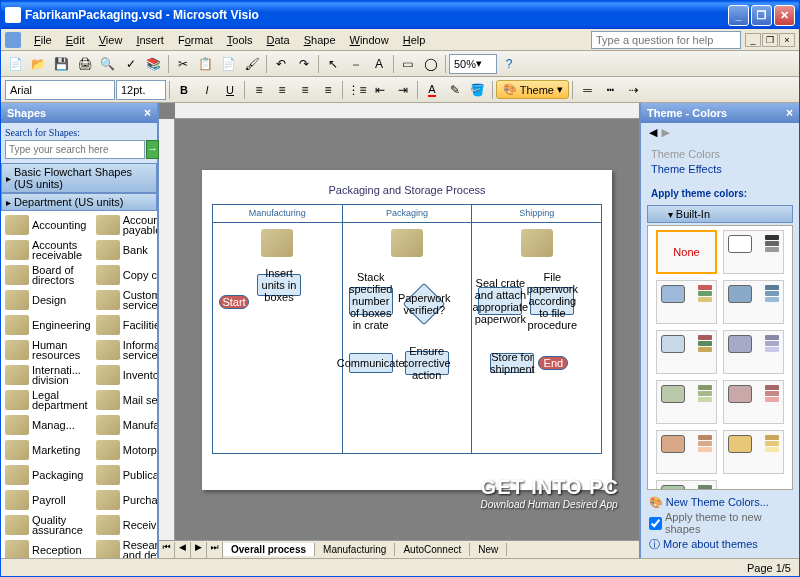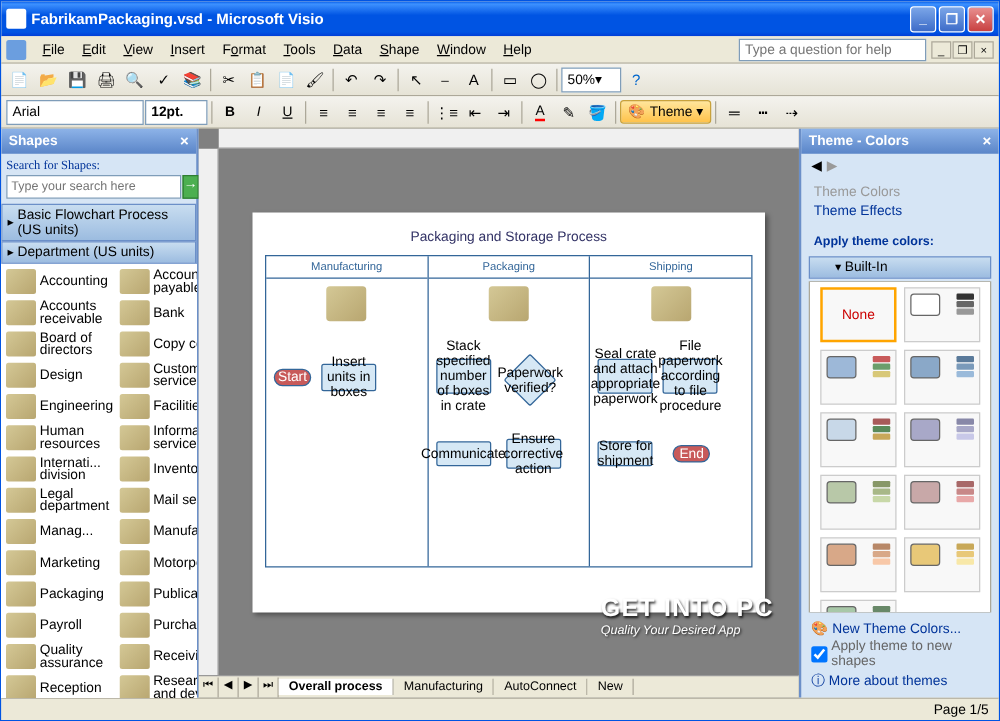--- a/index.html
+++ b/index.html
@@ -15,21 +15,21 @@
 .menu-item { padding: 2px 7px; cursor: pointer; }
 .menu-item u { text-decoration: underline; }
 .help-box { margin-left: auto; width: 150px; height: 18px; border: 1px solid #7f9db9; background: white; padding: 1px 4px; color: #999; }
 .mdi-controls { display: flex; gap: 1px; margin-left: 4px; }
 .mdi-btn { width: 16px; height: 14px; border: 1px solid #aca899; background: #ece9d8; font-size: 9px; line-height: 12px; text-align: center; cursor: pointer; }
 .toolbar { background: linear-gradient(to bottom, #f4f3ee, #e6e3d6); height: 26px; display: flex; align-items: center; padding: 2px 4px; border-bottom: 1px solid #aca899; gap: 1px; }
 .tb-btn { width: 22px; height: 22px; display: flex; align-items: center; justify-content: center; cursor: pointer; border: 1px solid transparent; border-radius: 2px; font-size: 12px; }
 .tb-sep { width: 1px; height: 18px; background: #aca899; margin: 0 2px; }
 .tb-combo { height: 20px; border: 1px solid #7f9db9; background: white; padding: 0 4px; display: flex; align-items: center; }
 .tb-combo.font { width: 110px; }
-.tb-combo.size { width: 50px; font-weight: bold; }
+.tb-combo.size { width: 50px; }
 .tb-combo.zoom { width: 48px; }
 .theme-btn { background: linear-gradient(to bottom, #ffe69c, #ffc24a); border: 1px solid #c8a23c; border-radius: 3px; padding: 2px 6px; display: flex; align-items: center; gap: 3px; cursor: pointer; }
 .main-area { display: flex; height: calc(100% - 28px - 22px - 26px - 26px - 18px); }
 .shapes-panel { width: 158px; background: #d6e5f5; border-right: 2px solid #6b8fc8; display: flex; flex-direction: column; }
 .panel-header { background: linear-gradient(to bottom, #8db3e8, #5a85c8); color: white; font-weight: bold; padding: 3px 6px; display: flex; justify-content: space-between; align-items: center; }
 .panel-header .close-x { cursor: pointer; font-size: 12px; }
 .search-section { padding: 4px; }
 .search-label { color: #003399; font-size: 10px; margin-bottom: 2px; font-family: Liberation Serif, serif; }
 .search-row { display: flex; gap: 1px; }
 .search-input { flex: 1; border: 1px solid #7f9db9; height: 19px; padding: 1px 3px; font-size: 10px; }
@@ -186,21 +186,21 @@
       <span>Shapes</span>
       <span class="close-x">×</span>
     </div>
     <div class="search-section">
       <div class="search-label">Search for Shapes:</div>
       <div class="search-row">
         <input class="search-input" placeholder="Type your search here" style="">
         <div class="search-go">→</div>
       </div>
     </div>
-    <div class="stencil-hdr">▸ <span>Basic Flowchart Process (US units)</span></div>
+    <div class="stencil-hdr">▸ <span>Basic Flowchart Shapes (US units)</span></div>
     <div class="stencil-hdr">▸ <span>Department (US units)</span></div>
     <div class="stencil-body">
       <div class="shape-grid" id="shape-grid">
           <div class="shape-item">
             <div class="shape-icon"></div>
             <span>Accounting</span>
           </div>
           <div class="shape-item">
             <div class="shape-icon"></div>
             <span>Accounts payable</span>
@@ -321,21 +321,21 @@
         <div class="page">
           <div class="page-title">Packaging and Storage Process</div>
           <div class="swimlanes">
             <div class="lane">
               <div class="lane-hdr">Manufacturing</div>
               <div class="lane-body">
                 <div class="flow-img"></div>
                 <div class="flow-box flow-term" style="top:72px;left:6px;width:30px;height:14px;">
                     <span>Start</span>
                   </div>
-                <div class="flow-box" style="top:68px;left:44px;width:44px;height:22px;">
+                <div class="flow-box" style="top:51px;left:44px;width:44px;height:22px;">
                     <span>Insert units in boxes</span>
                   </div>
               </div>
             </div>
             <div class="lane">
               <div class="lane-hdr">Packaging</div>
               <div class="lane-body">
                 <div class="flow-img"></div>
                 <div class="flow-box" style="top:64px;left:6px;width:44px;height:28px;">
                     <span>Stack specified number of boxes in crate</span>
@@ -354,33 +354,33 @@
             <div class="lane">
               <div class="lane-hdr">Shipping</div>
               <div class="lane-body">
                 <div class="flow-img"></div>
                 <div class="flow-box" style="top:64px;left:6px;width:44px;height:28px;">
                     <span>Seal crate and attach appropriate paperwork</span>
                   </div>
                 <div class="flow-box" style="top:64px;left:58px;width:44px;height:28px;">
                     <span>File paperwork according to file procedure</span>
                   </div>
-                <div class="flow-box" style="top:130px;left:6px;width:44px;height:20px;">
+                <div class="flow-box" style="top:130px;left:18px;width:44px;height:20px;">
                     <span>Store for shipment</span>
                   </div>
                 <div class="flow-box flow-term" style="top:133px;left:66px;width:30px;height:14px;">
                     <span>End</span>
                   </div>
               </div>
             </div>
           </div>
         </div>
         <div class="watermark">
           <div class="big">GET INTO PC</div>
-          <div class="small">Quality Your Desired App</div>
+          <div class="small">Download Human Desired App</div>
         </div>
       </div>
     </div>
     <div class="page-tabs">
       <div class="pt-nav">⏮</div>
       <div class="pt-nav">◀</div>
       <div class="pt-nav">▶</div>
       <div class="pt-nav">⏭</div>
       <div class="pt-tab active">Overall process</div>
       <div class="pt-tab">Manufacturing</div>

